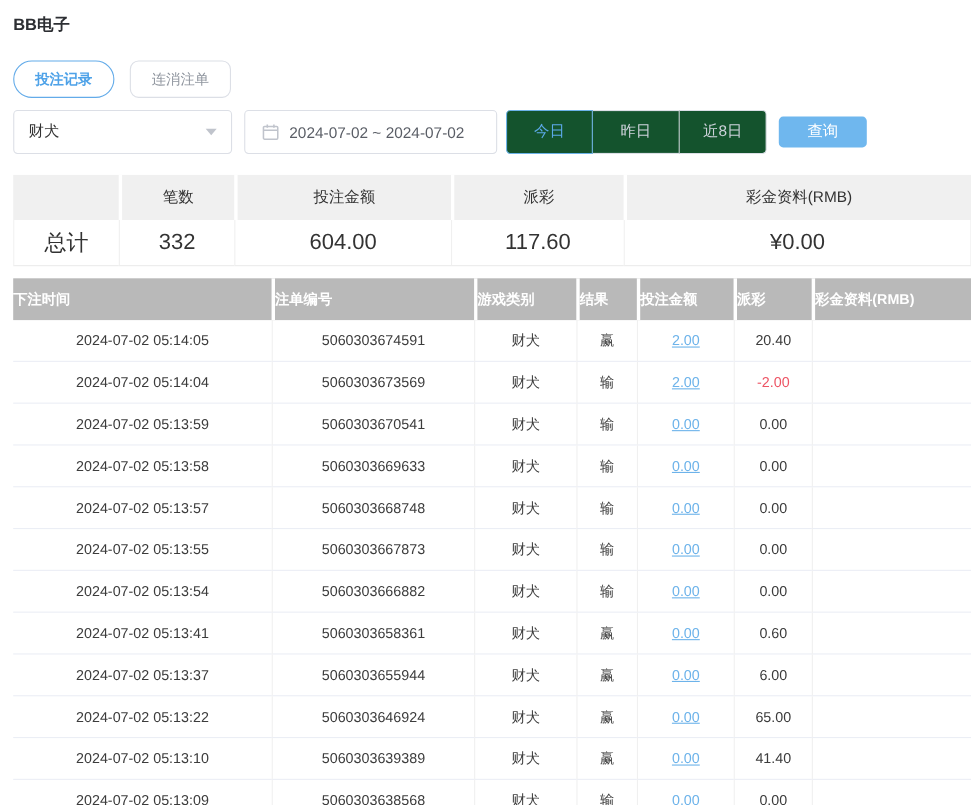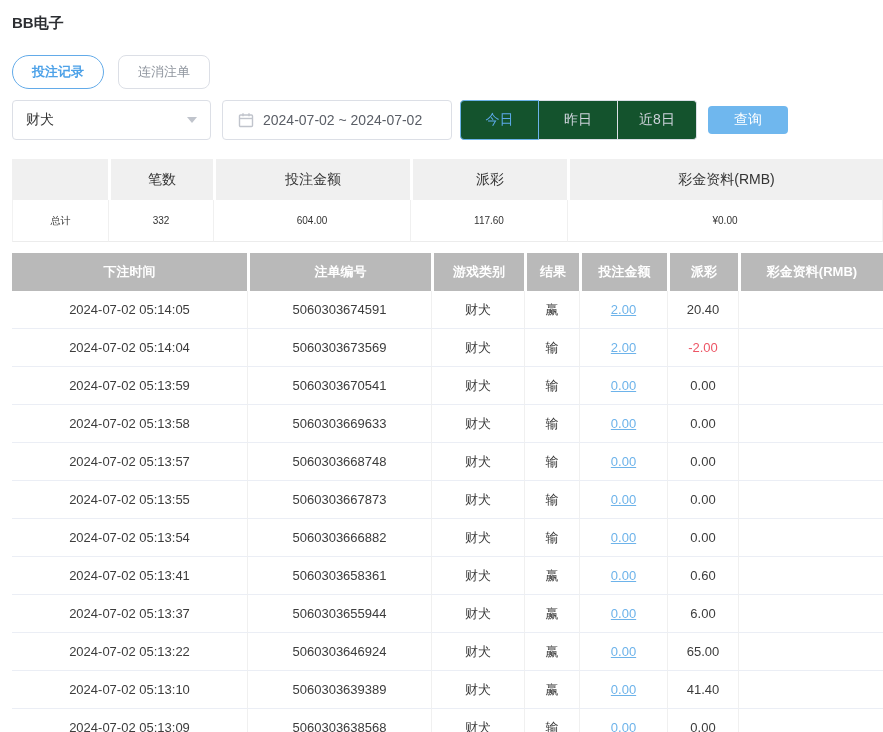--- a/index.html
+++ b/index.html
@@ -59,31 +59,31 @@
   }
   
   table { border-collapse: separate; border-spacing: 0; table-layout: fixed; }
   .summary-table { margin: 19px 0 0 12px; width: 871px; }
   .summary-table th {
     background: #f0f0f0; color: #333; font-weight: 400; font-size: 14px;
     height: 41px; text-align: center; padding: 0;
   }
   .summary-table th + th { border-left: 3px solid #fff; margin-top: 26px; }
   .summary-table td {
-    height: 42px; text-align: center; font-size: 10px; color: #333;
+    height: 42px; text-align: center; font-size: 20px; color: #333;
     border-bottom: 1px solid #ececec; padding: 0;
   }
   .summary-table td + td { border-left: 1px solid #f0f0f0; }
   .summary-table td:first-child { border-left: 1px solid #f2f2f2; }
   .summary-table td:last-child { border-right: 1px solid #f2f2f2; }
 
   .bet-table { margin: 11px 0 0 12px; width: 871px; }
   .bet-table th {
     background: #b9b9b9; color: #fff; font-weight: bold; font-size: 13px;
-    height: 38px; text-align: center; padding: 0; margin-left: 36px;
+    height: 38px; text-align: left; padding: 0; margin-left: 36px;
   }
   .bet-table th + th { border-left: 3px solid #fff; }
   .bet-table td {
     height: 38px; text-align: center; font-size: 13px; color: #3c3c3c;
     border-bottom: 1px solid #ebeef5; padding: 0; overflow: hidden; white-space: nowrap;
   }
   .bet-table td + td { border-left: 1px solid #f0f0f0; }
   .cell-order { color: #9a9a9a; margin-left: 45px; }
   .cell-game, .cell-result { color: #666; }
   .bet-link { color: #6db3ea; text-decoration: underline; cursor: pointer; }

